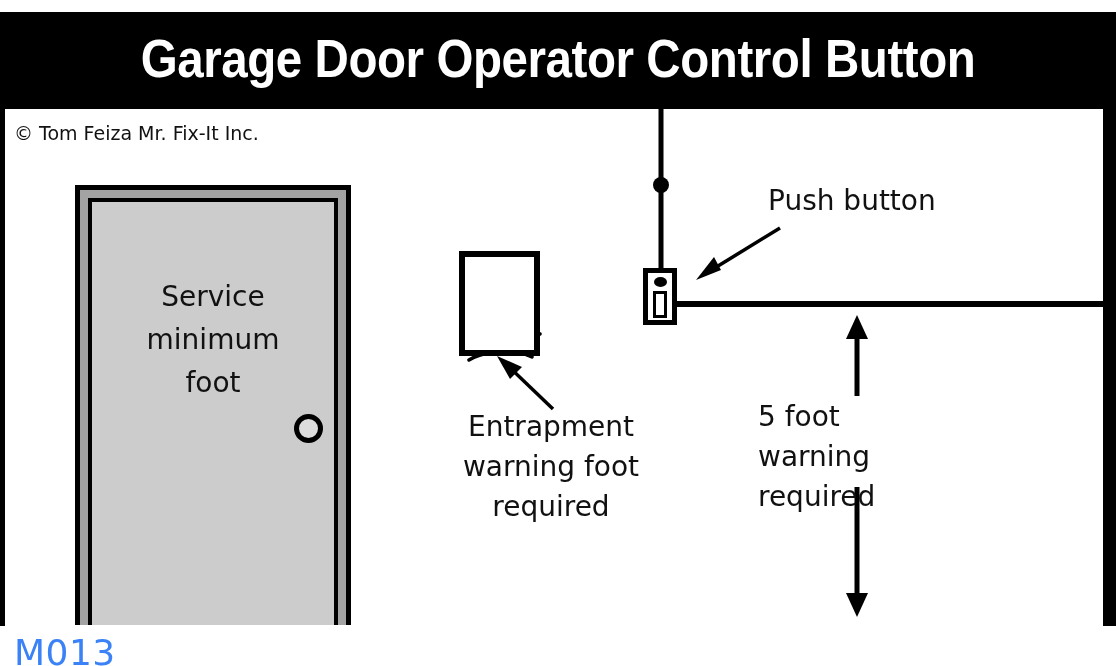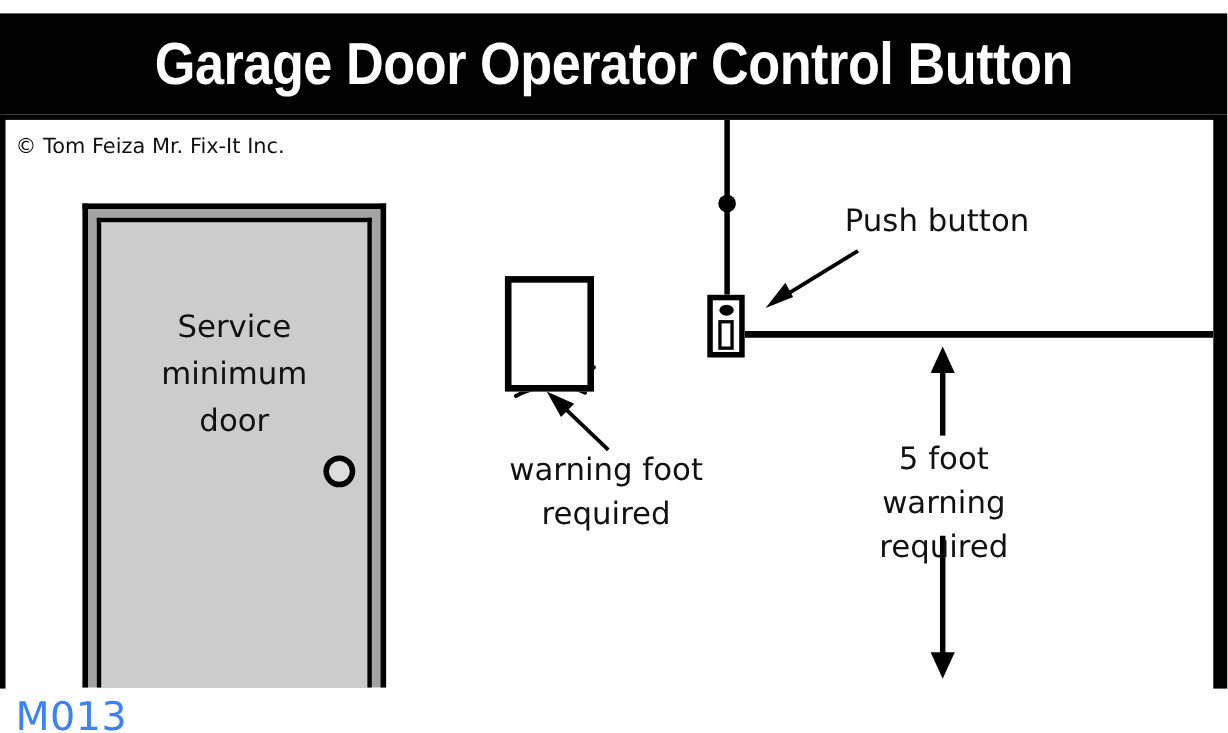--- a/index.html
+++ b/index.html
@@ -123,40 +123,41 @@
           <line x1="852" y1="378" x2="852" y2="495" stroke="#000000" stroke-width="5"></line>
           <polygon points="852,508 841,484 863,484" fill="#000000"></polygon>
         </g>
       </svg>
 
       <div style="position:absolute;left:70px;top:76px;width:276px;height:440px;background:#a3a3a3;border:5px solid #000000;border-bottom:none;box-sizing:border-box;">
         <div style="position:absolute;left:8px;top:8px;right:8px;bottom:0;background:#cccccc;border:4px solid #000000;border-bottom:none;box-sizing:border-box;"></div>
         <div style="position:absolute;left:0;top:85px;width:100%;text-align:center;font-family:'DejaVu Sans',sans-serif;font-size:28px;line-height:43px;color:#111111;">
           <div>Service</div>
           <div>minimum</div>
-          <div>door</div>
+          <div>foot</div>
         </div>
         <div style="position:absolute;left:214px;top:224px;width:29px;height:29px;border:5px solid #000000;border-radius:50%;background:#dddddd;box-sizing:border-box;"></div>
       </div>
 
       <div style="position:absolute;left:454px;top:142px;width:81px;height:105px;background:#ffffff;border:6px solid #000000;box-sizing:border-box;"></div>
 
       <div style="position:absolute;left:416px;top:298px;width:260px;text-align:center;font-family:'DejaVu Sans',sans-serif;font-size:28px;line-height:40px;color:#111111;">
+        <div>Entrapment</div>
         <div>warning foot</div>
         <div>required</div>
       </div>
 
       <div style="position:absolute;left:638px;top:159px;width:34px;height:57px;background:#ffffff;border:5px solid #000000;box-sizing:border-box;">
         <div style="position:absolute;left:6px;top:4px;width:13px;height:10px;background:#000000;border-radius:50%;"></div>
         <div style="position:absolute;left:5px;top:18px;width:14px;height:27px;border:3px solid #000000;background:#ffffff;box-sizing:border-box;"></div>
       </div>
 
       <div style="position:absolute;left:763px;top:75px;font-family:'DejaVu Sans',sans-serif;font-size:28px;color:#111111;white-space:nowrap;">Push button</div>
 
-      <div style="position:absolute;left:753px;top:288px;width:200px;text-align:center;font-family:'DejaVu Sans',sans-serif;font-size:28px;line-height:40px;color:#111111;">
+      <div style="position:absolute;left:753px;top:288px;width:200px;text-align:left;font-family:'DejaVu Sans',sans-serif;font-size:28px;line-height:40px;color:#111111;">
         <div>5 foot</div>
         <div>warning</div>
         <div>required</div>
       </div>
 
     </div>
   </div>
 
   <div id="bottom-code">M013</div>
 

